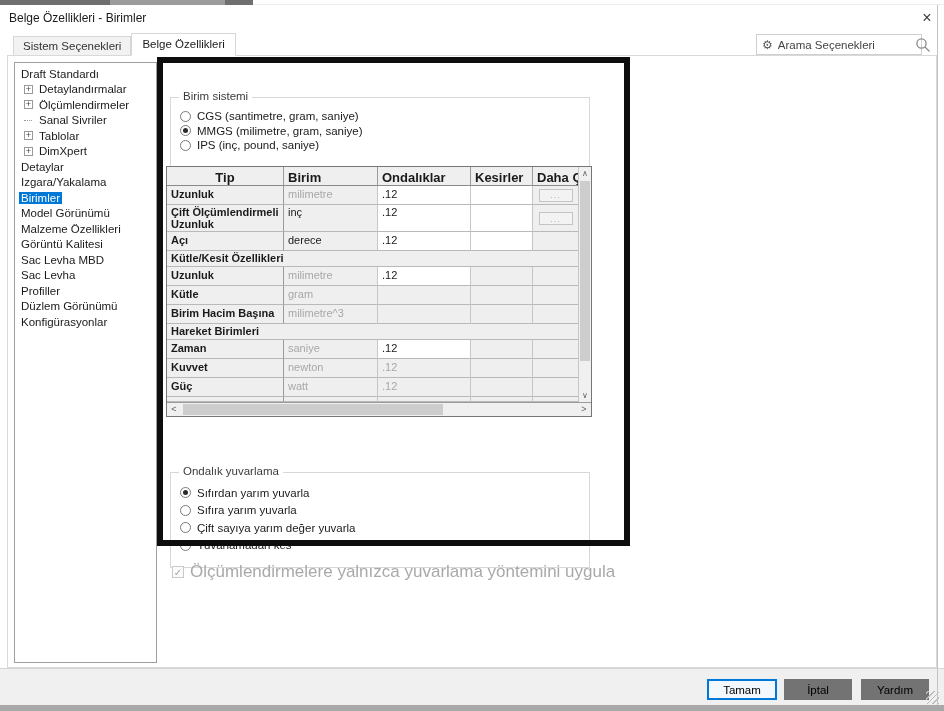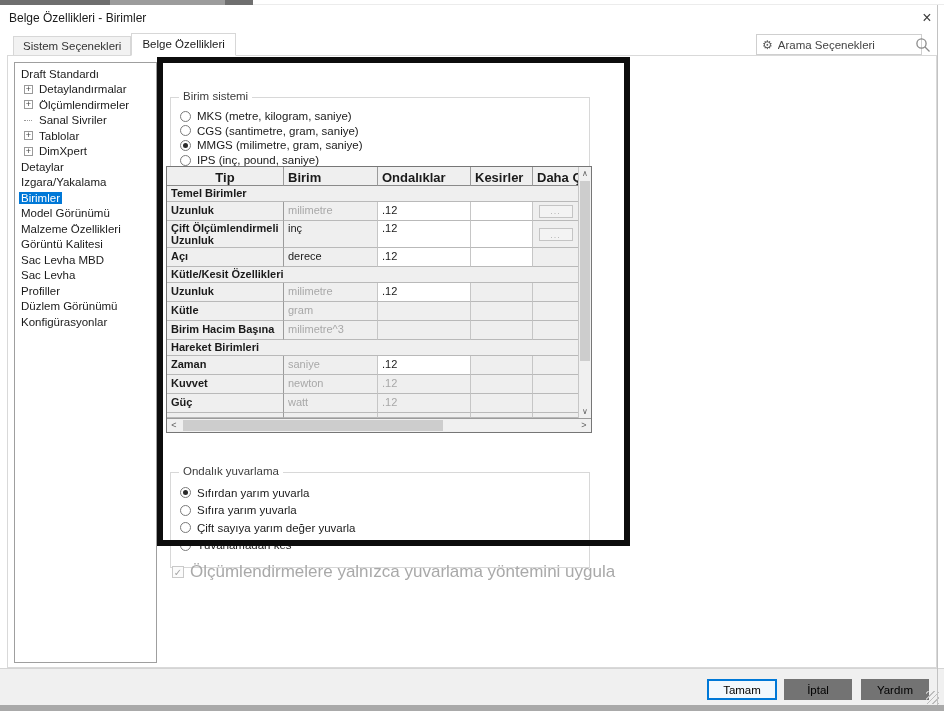--- a/index.html
+++ b/index.html
@@ -205,24 +205,20 @@
     </div>
   </div>
 
 <div id="black-rect"></div>
 
 <div class="groupbox" id="unit-group">
   <div class="legend">Birim sistemi</div>
   <div class="opts" id="unit-options">
       <div class="opt">
         <span class="radio"></span>
-        <span class="olabel">MKS (metre, kilogram, saniye)</span>
-      </div>
-      <div class="opt">
-        <span class="radio"></span>
         <span class="olabel">CGS (santimetre, gram, saniye)</span>
       </div>
       <div class="opt">
         <span class="radio checked"></span>
         <span class="olabel">MMGS (milimetre, gram, saniye)</span>
       </div>
       <div class="opt">
         <span class="radio"></span>
         <span class="olabel">IPS (inç, pound, saniye)</span>
       </div>
@@ -233,23 +229,20 @@
   <div id="tbl-main">
     <div id="tbl-grid">
       <div class="thead" id="tbl-head">
           <div class="th c0">Tip</div>
           <div class="th c1">Birim</div>
           <div class="th c2">Ondalıklar</div>
           <div class="th c3">Kesirler</div>
           <div class="th c4">Daha Çok</div>
         </div>
       <div id="tbl-body">
-          <div class="trow section">
-            <div class="seclabel">Temel Birimler</div>
-          </div>
           <div class="trow">
             <div class="cell tip">Uzunluk</div>
             <div class="cell birim muted">milimetre</div>
             <div class="cell ond editable">.12</div>
             <div class="cell kes editable"></div>
             <div class="cell more">
               <button class="morebtn">...</button>
             </div>
           </div>
           <div class="trow tall">

